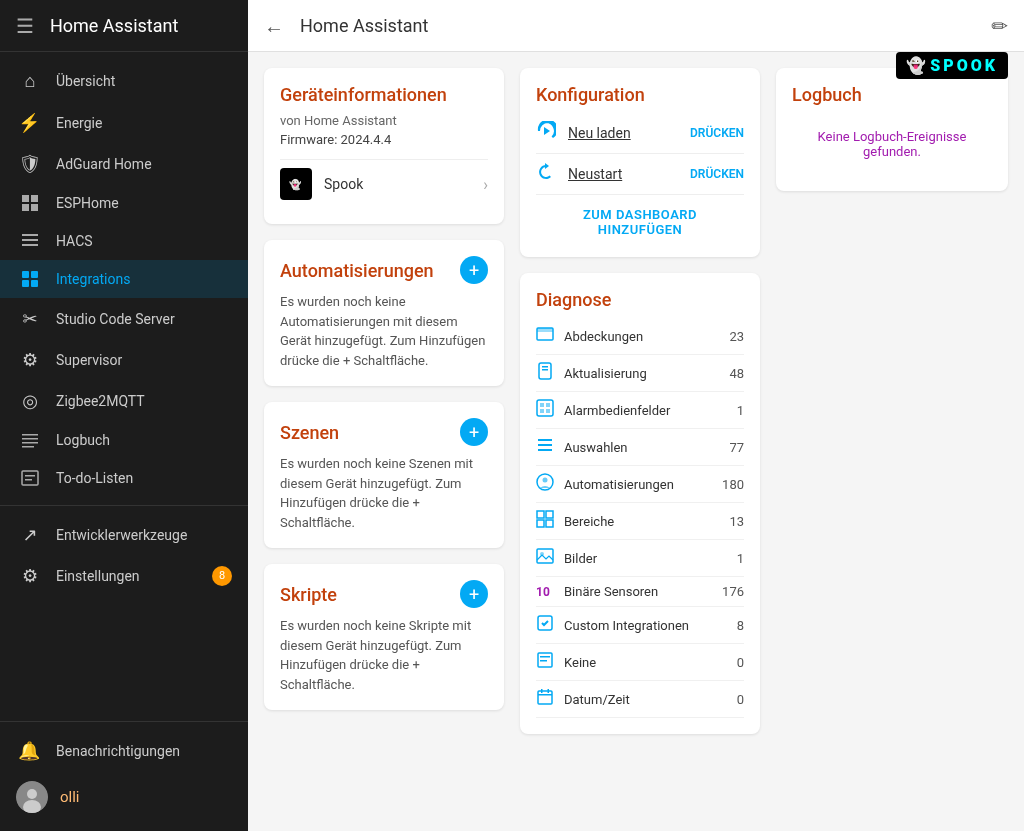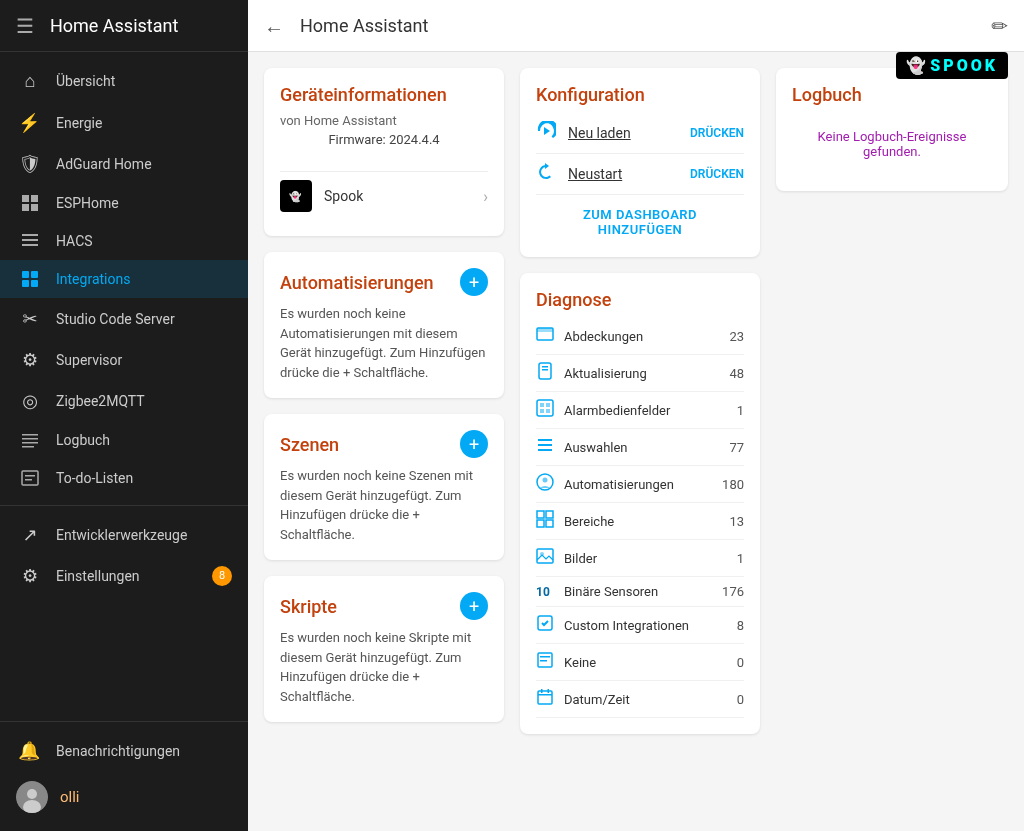--- a/index.html
+++ b/index.html
@@ -175,22 +175,21 @@
       margin-bottom: 8px;
     }
     .card-subtitle {
       font-size: 13px;
       color: #666;
       margin-bottom: 4px;
     }
     .card-meta {
       font-size: 13px;
       color: #444;
-      margin-bottom: 24px;
-      text-align: center;
+      margin-bottom: 12px;
     }
 
     
     .integration-row {
       display: flex;
       align-items: center;
       padding: 8px 0;
       border-top: 1px solid #eee;
       cursor: pointer;
     }
@@ -295,21 +294,21 @@
       color: #333;
     }
     .diagnose-value {
       font-size: 13px;
       color: #555;
       font-weight: 400;
     }
     .diagnose-label-num {
       font-size: 12px;
       font-weight: 700;
-      color: #0369a1;
+      color: #a21caf;
       width: 28px;
     }
 
     
     .logbuch-empty {
       font-size: 13px;
       color: #a21caf;
       text-align: center;
       padding: 16px 0;
     }

